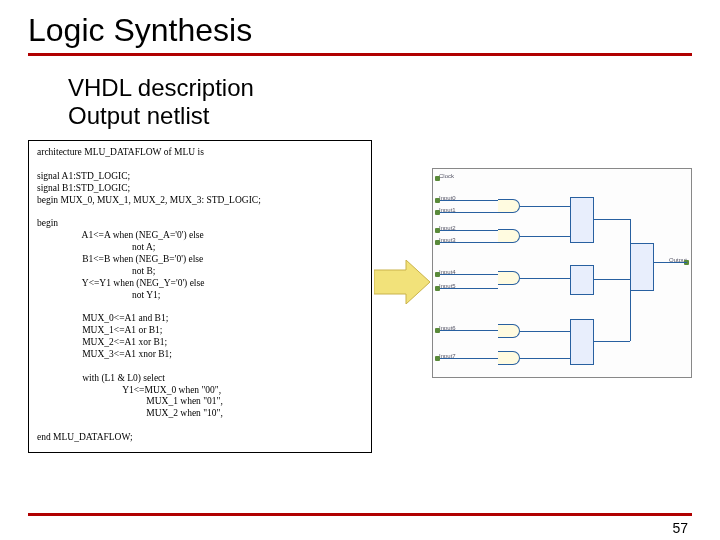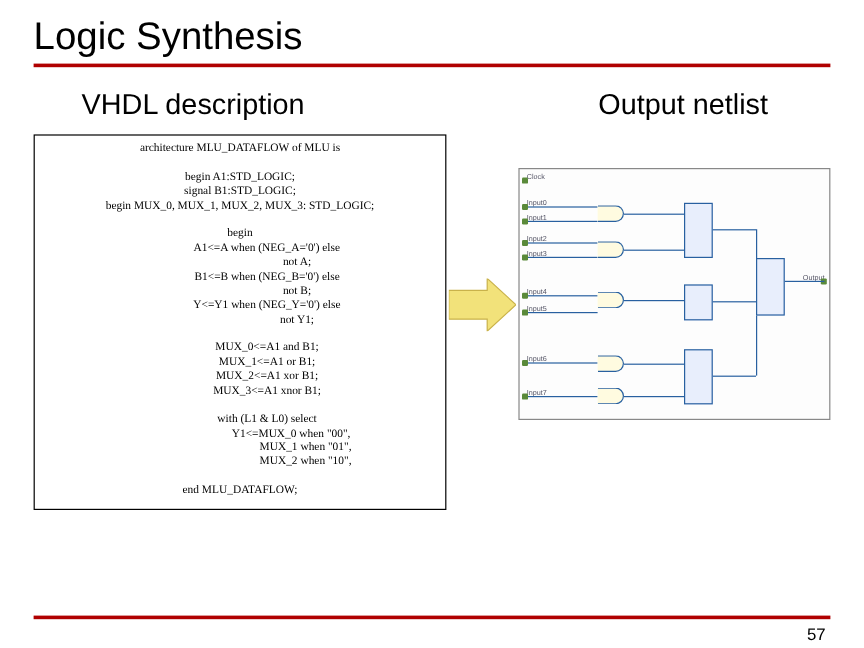--- a/index.html
+++ b/index.html
@@ -26,32 +26,32 @@
   .underline {
     height: 3px;
     background: #b00000;
     margin-bottom: 18px;
     width: 100%;
   }
   .subs {
     display: flex;
     justify-content: space-between;
     padding: 0 22px 10px 40px;
+    flex-direction: column;
   }
   .sub {
     font-size: 24px;
     font-weight: 400;
     color: #000;
   }
   .sub-right { margin-right: 30px; }
   .content {
     display: flex;
     gap: 10px;
     align-items: flex-start;
-    text-align: center;
   }
   .code-box {
     border: 1px solid #000;
     width: 360px;
     padding: 6px 8px 8px 8px;
     font-family: "Times New Roman", serif;
     font-size: 9.5px;
     line-height: 1.25;
   }
   .code-box .l { white-space: pre; }
@@ -132,21 +132,21 @@
   <div class="subs">
     <div class="sub">VHDL description</div>
     <div class="sub sub-right">Output netlist</div>
   </div>
 
   <div class="content">
 
     <div class="code-box">
       <div class="l">architecture MLU_DATAFLOW of MLU is</div>
       <div class="l">&nbsp;</div>
-      <div class="l">begin A1:STD_LOGIC;</div>
+      <div class="l">signal A1:STD_LOGIC;</div>
       <div class="l">signal B1:STD_LOGIC;</div>
       <div class="l">begin MUX_0, MUX_1, MUX_2, MUX_3: STD_LOGIC;</div>
       <div class="l">&nbsp;</div>
       <div class="l">begin</div>
       <div class="l">                   A1&lt;=A when (NEG_A='0') else</div>
       <div class="l">                                        not A;</div>
       <div class="l">                   B1&lt;=B when (NEG_B='0') else</div>
       <div class="l">                                        not B;</div>
       <div class="l">                   Y&lt;=Y1 when (NEG_Y='0') else</div>
       <div class="l">                                        not Y1;</div>

